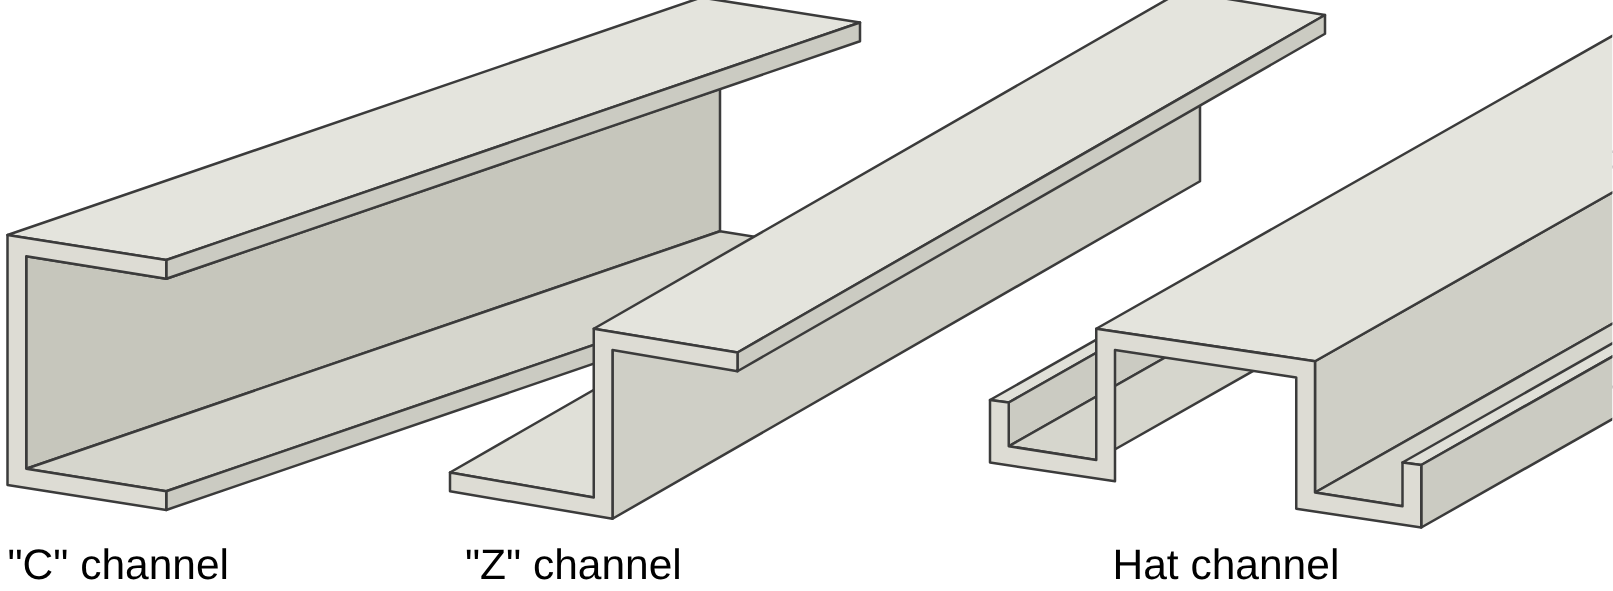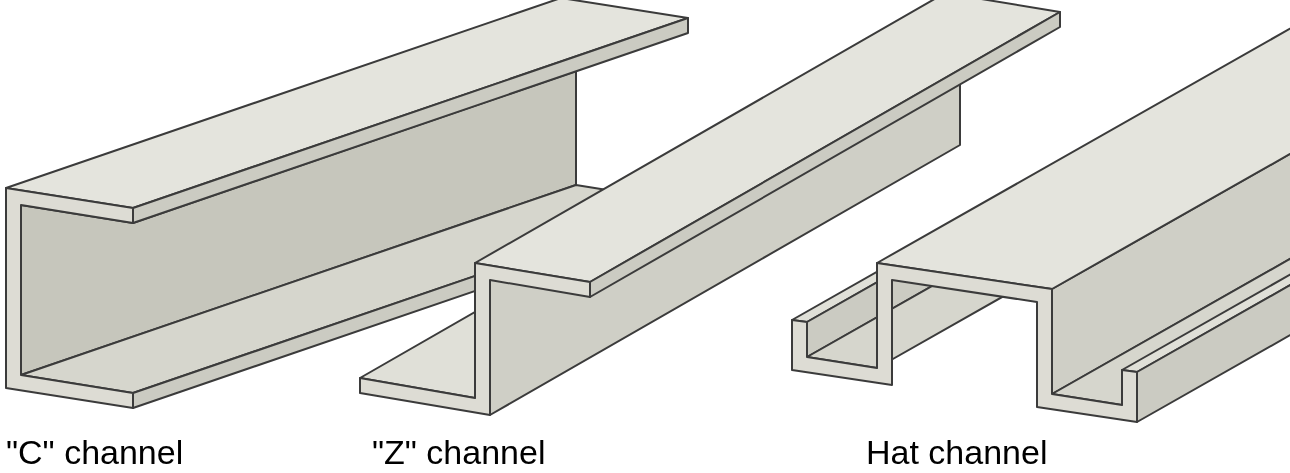--- a/index.html
+++ b/index.html
@@ -28,21 +28,21 @@
   .channel-label {
     position: absolute;
     font-size: 34px;
     font-weight: 400;
     color: #000000;
     letter-spacing: 0px;
     white-space: nowrap;
   }
   .label-c  { left: 6px;   top: 433px; }
   .label-z  { left: 372px; top: 433px; }
-  .label-hat{ left: 866px; top: 433px; }
+  .label-hat{ left: 890px; top: 433px; }
 </style>
 </head>
 <body>
 
 <div class="canvas">
 
   <svg class="drawing" width="1290" height="473" viewBox="0 0 1290 473">
 
     <g stroke="#3b3b3b">
       <polygon points="21,205 133,223 576,71 576,185 21,375" fill="#c6c6bc"></polygon>

